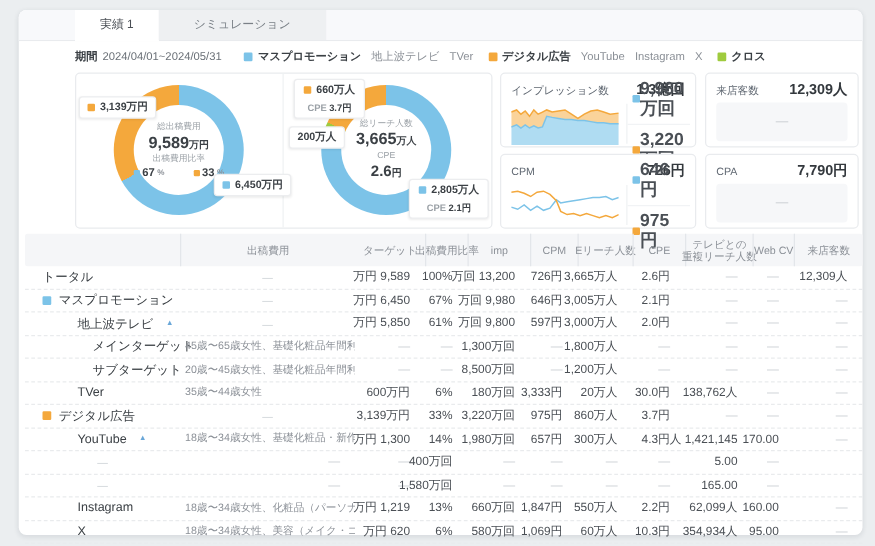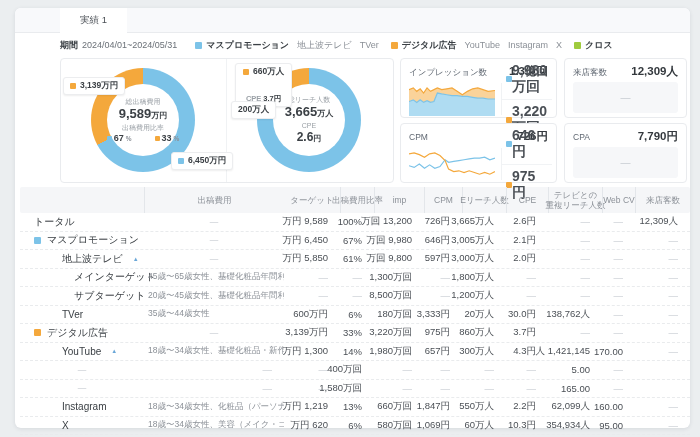--- a/index.html
+++ b/index.html
@@ -34,21 +34,21 @@
   .cl-v{font-size:13px;font-weight:bold;color:#3b4045;line-height:15px;}
   .cl-v .unit{font-size:8px;}
   .ratio{display:flex;justify-content:center;align-items:center;gap:23px;margin-top:1px;}
   .ratio .it{display:flex;align-items:center;gap:2px;font-size:9px;font-weight:bold;color:#3b4045;}
   .ratio .it .pc{font-size:6.5px;color:#8b9097;}
   .ratio .sq{width:5px;height:5px;}
   .chip{position:absolute;background:#fff;border:1px solid #ecedef;border-radius:3px;z-index:3;
         box-shadow:0 1px 2px rgba(0,0,0,.07);padding:2px 6px;font-size:8.5px;font-weight:bold;
         color:#3b4045;white-space:nowrap;display:flex;align-items:center;gap:4px;}
   .chip .sq{width:6px;height:6px;}
-  .chip.two{flex-direction:column;gap:16px;align-items:center;padding:2px 7px;}
+  .chip.two{flex-direction:column;gap:4px;align-items:center;padding:2px 7px;}
   .chip.two .r1{display:flex;align-items:center;gap:4px;}
   .cpe-line{font-size:7.5px;font-weight:bold;color:#3b4045;}
   .cpe-line .lab{color:#9aa0a6;margin-right:2px;}
   
   .pcols{display:flex;margin-left:6px;gap:7px;}
   .pcol{display:flex;flex-direction:column;gap:5px;}
   .panel{border:1px solid #e9ebee;border-radius:4px;background:#fff;height:58px;}
   .panel.w1{width:155px;}
   .panel.w2{width:121px;}
   .phead{display:flex;align-items:baseline;justify-content:space-between;padding:5px 8px 0 8px;}
@@ -81,20 +81,21 @@
   .caret{font-size:6px;color:#6aa7d8;margin-left:10px;cursor:pointer;}
 </style>
 </head>
 <body>
 
 <div class="stage">
   <div class="card">
 
     <div class="tabstrip">
       <div class="tab active">実績 1</div>
+      <div class="tab inactive">シミュレーション</div>
     </div>
 
     <div class="periodrow">
       <span class="periodlabel">期間</span>
       <span class="periodvalue">2024/04/01~2024/05/31</span>
       <span class="leg">
           <span class="li b">
             <i class="sq" style="background-color: rgb(124, 195, 232);"></i>
             <span>マスプロモーション</span>
           </span>
@@ -146,21 +147,21 @@
                     <span>33</span>
                     <span class="pc">%</span>
                   </span>
               </div>
             </div>
           </div>
           <div class="chip" style="left:2px;top:18px;">
             <i class="sq" style="background-color: rgb(244, 168, 60);"></i>
               <span>3,139万円</span>
           </div>
-          <div class="chip" style="left:110px;top:93px;">
+          <div class="chip" style="left:110px;top:80px;">
             <i class="sq" style="background-color: rgb(124, 195, 232);"></i>
               <span>6,450万円</span>
           </div>
         </div>
 
         <div class="half">
           <div class="ring" style="background: conic-gradient(rgb(124, 195, 232) 0%, rgb(124, 195, 232) 76.5%, rgb(159, 203, 62) 76.5%, rgb(159, 203, 62) 82%, rgb(244, 168, 60) 82%, rgb(244, 168, 60) 100%);">
             <div class="hole"></div>
             <div class="center">
               <div class="cl-s">総リーチ人数</div>
@@ -171,20 +172,27 @@
           </div>
           <div class="chip two" style="left:8px;top:4px;">
             <span class="r1">
                 <i class="sq" style="background-color: rgb(244, 168, 60);"></i>
                 <span>660万人</span>
               </span>
             <span class="cpe-line"><span class="lab">CPE</span><span>3.7円</span></span>
           </div>
           <div class="chip" style="left:4px;top:42px;">
             <span>200万人</span>
+          </div>
+          <div class="chip two" style="left:100px;top:84px;">
+            <span class="r1">
+                <i class="sq" style="background-color: rgb(124, 195, 232);"></i>
+                <span>2,805万人</span>
+              </span>
+            <span class="cpe-line"><span class="lab">CPE</span><span>2.1円</span></span>
           </div>
         </div>
       </div>
 
       <div class="pcols">
         <div class="pcol">
           <div class="panel w1">
             <div class="phead">
               <span class="ptitle">インプレッション数</span>
               <span class="pval">1.3億回</span>

